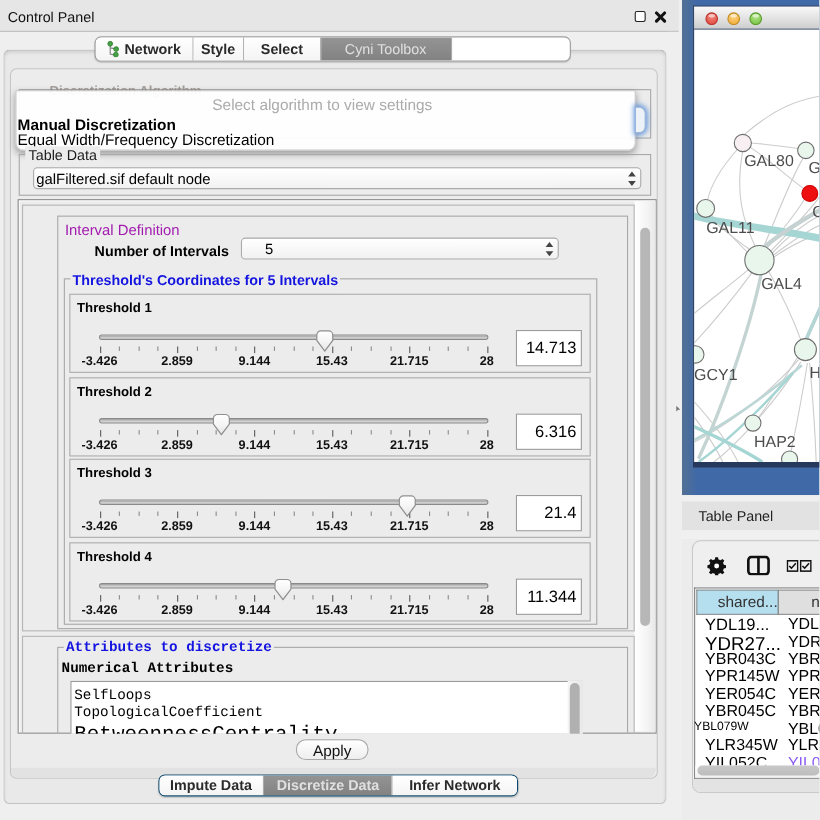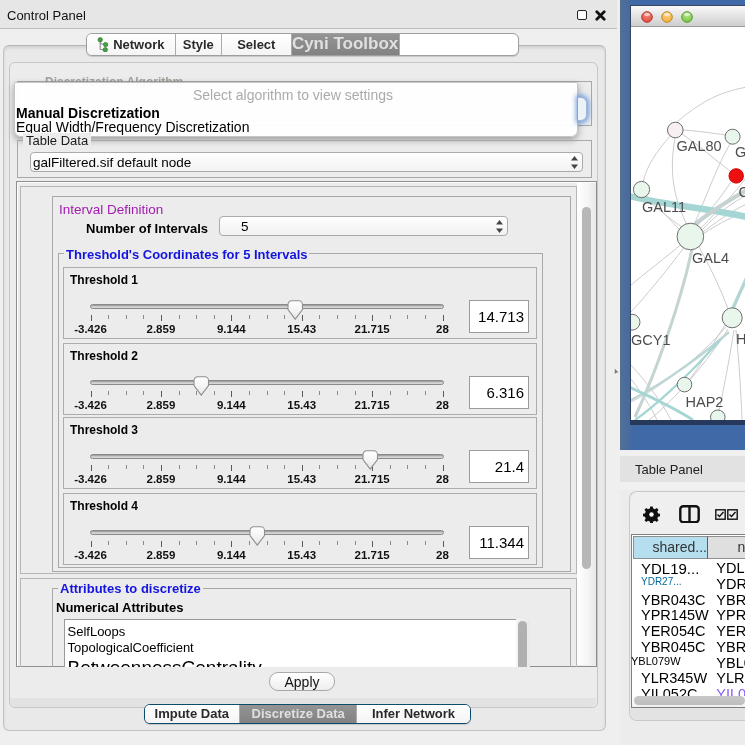--- a/index.html
+++ b/index.html
@@ -211,21 +211,21 @@
       <linearGradient id="hg4" x1="0" y1="0" x2="0" y2="1">
         <stop offset="0" stop-color="#FFFFFF"></stop>
         <stop offset="0.55" stop-color="#F4F4F4"></stop>
         <stop offset="1" stop-color="#E4E4E4"></stop>
       </linearGradient>
     </defs>
 <path d="M1,4.5 a3.7,3.7 0 0 1 3.7,-3.7 h7.1 a3.7,3.7 0 0 1 3.7,3.7 v5 L8.25,19.2 L1,9.5 z" fill="url(#hg4)" stroke="#8F8F8F" stroke-width="1.1"></path>
   </svg>
 <div class="abs" style="left:469px;top:526px;width:60px;height:33px;background:#FFF;border:1px solid #9B9B9B;"></div>
 <div class="abs" style="left:469px;top:526px;width:55px;height:33px;line-height:33px;text-align:right;font-size:15px;color:#000;">11.344</div>
-<div class="abs" style="left:16px;top:577px;width:624px;height:90px;overflow:hidden;">
+<div class="abs" style="left:16px;top:577px;width:624px;height:90px;overflow:hidden;font-family:Liberation Mono, monospace;">
 <div class="abs" style="left:3.5px;top:0.5px;width:557px;height:120px;border:1px solid #B6B6B6;"></div>
 <div class="abs" style="left:36px;top:11px;width:519px;height:110px;border:1px solid #A8A8A8;"></div>
 <div class="abs" style="left:42px;top:4px;font-size:13px;font-weight:bold;color:#1414E0;background:#ECECEC;padding:0 2px;">Attributes to discretize</div>
 <div class="abs" style="left:40px;top:23px;font-size:13px;font-weight:bold;color:#000;">Numerical Attributes</div>
 <div class="abs" style="left:48px;top:42px;width:466px;height:60px;background:#FFF;border:1px solid #999;"></div>
 <div class="abs" style="left:51.5px;top:46.5px;font-size:13px;color:#000;">SelfLoops</div>
 <div class="abs" style="left:51.5px;top:63px;font-size:13px;color:#000;">TopologicalCoefficient</div>
 <div class="abs" style="left:51.5px;top:79.5px;font-size:19px;color:#000;">BetweennessCentrality</div>
 <div class="abs" style="left:500px;top:42px;width:14px;height:60px;background:linear-gradient(90deg,#F5F5F5,#E8E8E8);"></div>
 <div class="abs" style="left:501.5px;top:44px;width:9px;height:58px;background:#B0B0B0;border-radius:5px;"></div>
@@ -233,21 +233,21 @@
 <div class="abs" style="left:269px;top:671.5px;width:66px;height:19.5px;background:linear-gradient(#FFFFFF,#EEEEEE);border:1px solid #A9A9A9;border-radius:9px;text-align:center;line-height:18px;font-size:14px;color:#111;">Apply</div>
 <div class="abs" style="left:86px;top:32.5px;width:432.5px;height:23.5px;border:1px solid #9E9E9E;border-radius:6px;overflow:hidden;display:flex;background:#FFF;box-shadow:0 1px 1px rgba(0,0,0,0.15);">
 <div style="width:88.6px;height:100%;background:linear-gradient(#FFFFFF,#F4F4F4);color:#2A2A2A;border-right:1px solid #ABABAB;display:flex;align-items:center;justify-content:center;font-size:13px;font-weight:bold;white-space:nowrap;"><svg width="12" height="15" viewBox="0 0 12 15" style="margin-right:4px;">
         <path d="M3.2,3.5 L3.2,12.5 M3.2,6.5 L7.8,7.5 M3.2,12.2 L7.5,13" stroke="#888" stroke-width="1.1" fill="none"></path>
         <circle cx="3.2" cy="2.8" r="2.2" fill="#45A145" stroke="#2E7D2E" stroke-width="0.7"></circle>
         <circle cx="8.6" cy="7.6" r="2.2" fill="#45A145" stroke="#2E7D2E" stroke-width="0.7"></circle>
         <circle cx="8.3" cy="12.7" r="2.2" fill="#45A145" stroke="#2E7D2E" stroke-width="0.7"></circle>
       </svg>Network</div>
 <div style="width:46.4px;height:100%;background:linear-gradient(#FFFFFF,#F4F4F4);color:#2A2A2A;border-right:1px solid #ABABAB;display:flex;align-items:center;justify-content:center;font-size:13px;font-weight:bold;white-space:nowrap;">Style</div>
 <div style="width:69.6px;height:100%;background:linear-gradient(#FFFFFF,#F4F4F4);color:#2A2A2A;border-right:1px solid #ABABAB;display:flex;align-items:center;justify-content:center;font-size:13px;font-weight:bold;white-space:nowrap;">Select</div>
-<div style="width:108px;height:100%;background:linear-gradient(#949494,#828282);color:#E0E0E0;border-right:1px solid #ABABAB;display:flex;align-items:center;justify-content:center;font-size:17px;font-weight:bold;white-space:nowrap;">Cyni Toolbox</div>
+<div style="width:119px;height:100%;background:linear-gradient(#949494,#828282);color:#E0E0E0;border-right:1px solid #ABABAB;display:flex;align-items:center;justify-content:center;font-size:13px;font-weight:normal;white-space:nowrap;">Cyni Toolbox</div>
 </div>
 <div class="abs" style="left:143.5px;top:703.5px;width:327.2px;height:20px;border:1px solid #0c4a6e;border-radius:6px;overflow:hidden;display:flex;background:#FFF;box-shadow:0 1px 1px rgba(0,0,0,0.15);">
 <div style="width:96.1px;height:100%;background:linear-gradient(#FFFFFF,#F4F4F4);color:#2A2A2A;border-right:1px solid #ABABAB;display:flex;align-items:center;justify-content:center;font-size:13px;font-weight:bold;white-space:nowrap;">Impute Data</div>
 <div style="width:118px;height:100%;background:linear-gradient(#949494,#828282);color:#E0E0E0;border-right:1px solid #ABABAB;display:flex;align-items:center;justify-content:center;font-size:13px;font-weight:bold;white-space:nowrap;">Discretize Data</div>
 <div style="width:113.1px;height:100%;background:linear-gradient(#FFFFFF,#F4F4F4);color:#2A2A2A;display:flex;align-items:center;justify-content:center;font-size:13px;font-weight:bold;white-space:nowrap;">Infer Network</div>
 </div>
 <div class="abs" style="left:620px;top:0;width:125px;height:450px;background:linear-gradient(90deg,#537094,#4069A7 14px,#4069A7);"></div>
 <div class="abs" style="left:630px;top:420px;width:115px;height:5px;background:#26395C;"></div>
 <div class="abs" style="left:630px;top:5px;width:115px;height:415px;border:1px solid #37455E;border-right:none;"></div>
 <div class="abs" style="left:631px;top:6px;width:114px;height:21px;background:linear-gradient(#F9F9F9,#CECECE);border-bottom:1px solid #9A9A9A;"></div>
@@ -363,21 +363,21 @@
 <rect x="0.8" y="0.8" width="9.4" height="9.4" fill="none" stroke="#111" stroke-width="1.4"></rect>
 <path d="M2.5,5.5 L4.5,7.5 L8.5,3" fill="none" stroke="#111" stroke-width="1.4"></path>
   </svg>
 <div class="abs" style="left:633px;top:535.5px;width:74.5px;height:23.5px;background:#B5DFEF;border:1px solid #8F8F8F;border-right:1.4px solid #606060;"></div>
 <div class="abs" style="left:652.5px;top:538.5px;font-size:14px;color:#333;">shared...</div>
 <div class="abs" style="left:708.4px;top:535.5px;width:36.6px;height:23.5px;background:#DFDFDF;border-top:1px solid #8F8F8F;border-bottom:1px solid #8F8F8F;overflow:hidden;"></div>
 <div class="abs" style="left:737.5px;top:538.5px;font-size:14px;color:#333;">na</div>
 <div class="abs" style="left:631px;top:560px;width:114px;height:136px;overflow:hidden;">
 <div class="abs" style="left:10px;top:0.3px;font-size:15px;color:#000;">YDL19...</div>
 <div class="abs" style="left:85.3px;top:0.3px;font-size:14.5px;color:#000;">YDL1</div>
-<div class="abs" style="left:10px;top:16.0px;font-size:10px;color:#0369a1;">YDR27...</div>
+<div class="abs" style="left:10px;top:16.0px;font-size:17px;color:#000000;">YDR27...</div>
 <div class="abs" style="left:85.3px;top:16.0px;font-size:14.5px;color:#000;">YDR2</div>
 <div class="abs" style="left:10px;top:31.7px;font-size:14.5px;color:#000;">YBR043C</div>
 <div class="abs" style="left:85.3px;top:31.7px;font-size:14.5px;color:#000;">YBR0</div>
 <div class="abs" style="left:10px;top:47.4px;font-size:14.5px;color:#000;">YPR145W</div>
 <div class="abs" style="left:85.3px;top:47.4px;font-size:14.5px;color:#000;">YPR1</div>
 <div class="abs" style="left:10px;top:63.1px;font-size:14.5px;color:#000;">YER054C</div>
 <div class="abs" style="left:85.3px;top:63.1px;font-size:14.5px;color:#000;">YER0</div>
 <div class="abs" style="left:10px;top:78.8px;font-size:14.5px;color:#000;">YBR045C</div>
 <div class="abs" style="left:85.3px;top:78.8px;font-size:14.5px;color:#000;">YBR0</div>
 <div class="abs" style="left:0;top:94.5px;font-size:11px;color:#000;">YBL079W</div>

